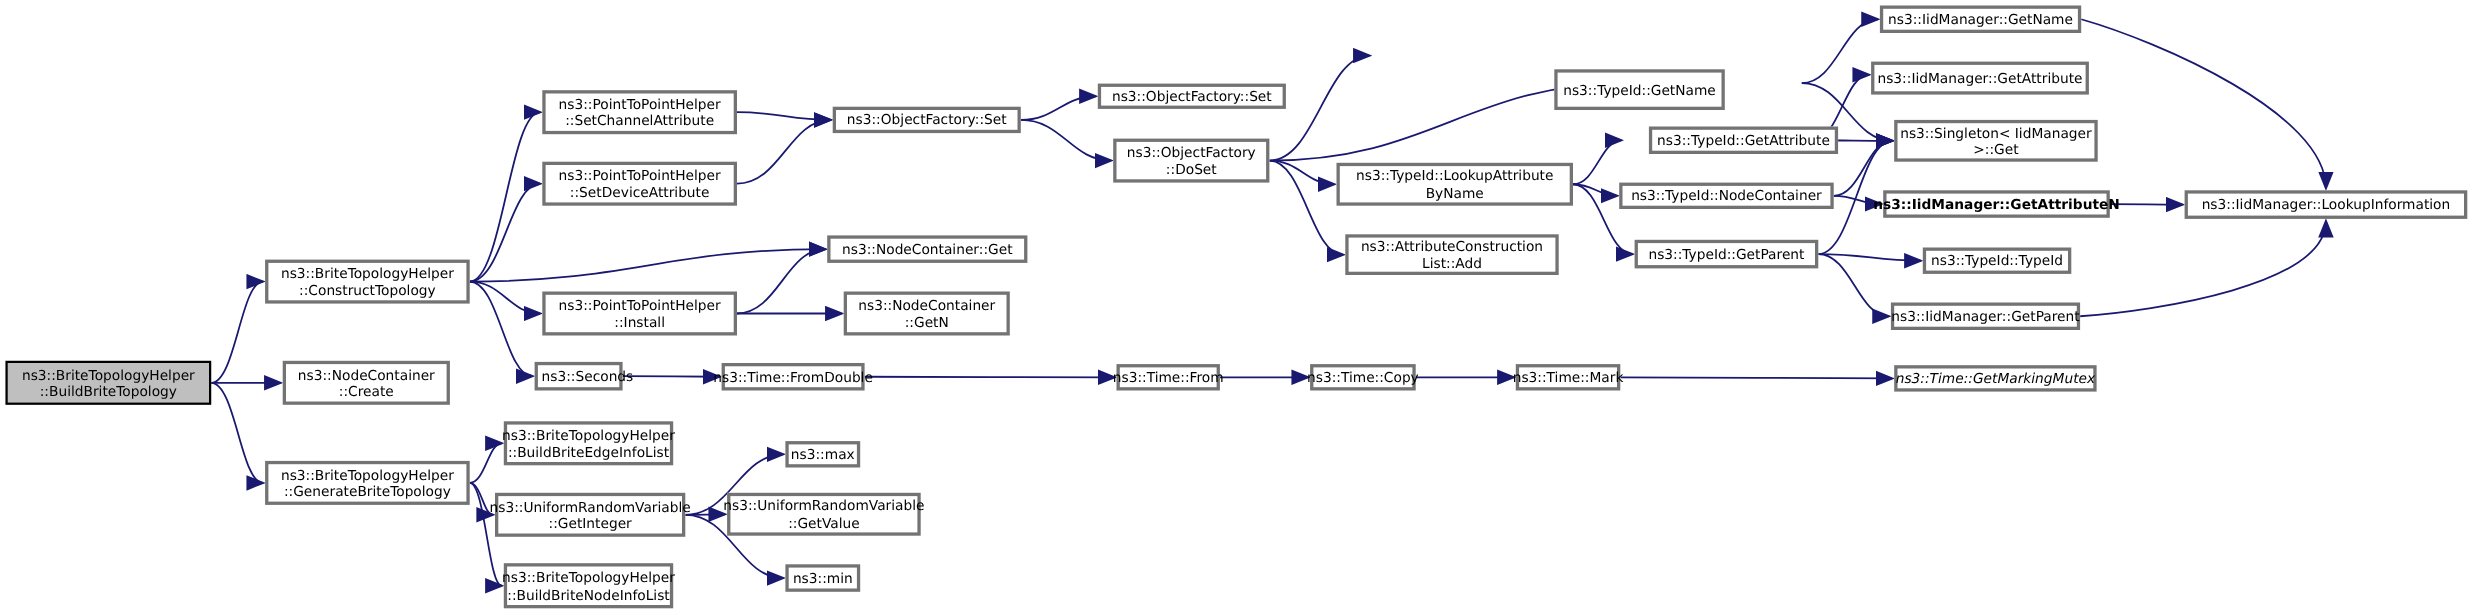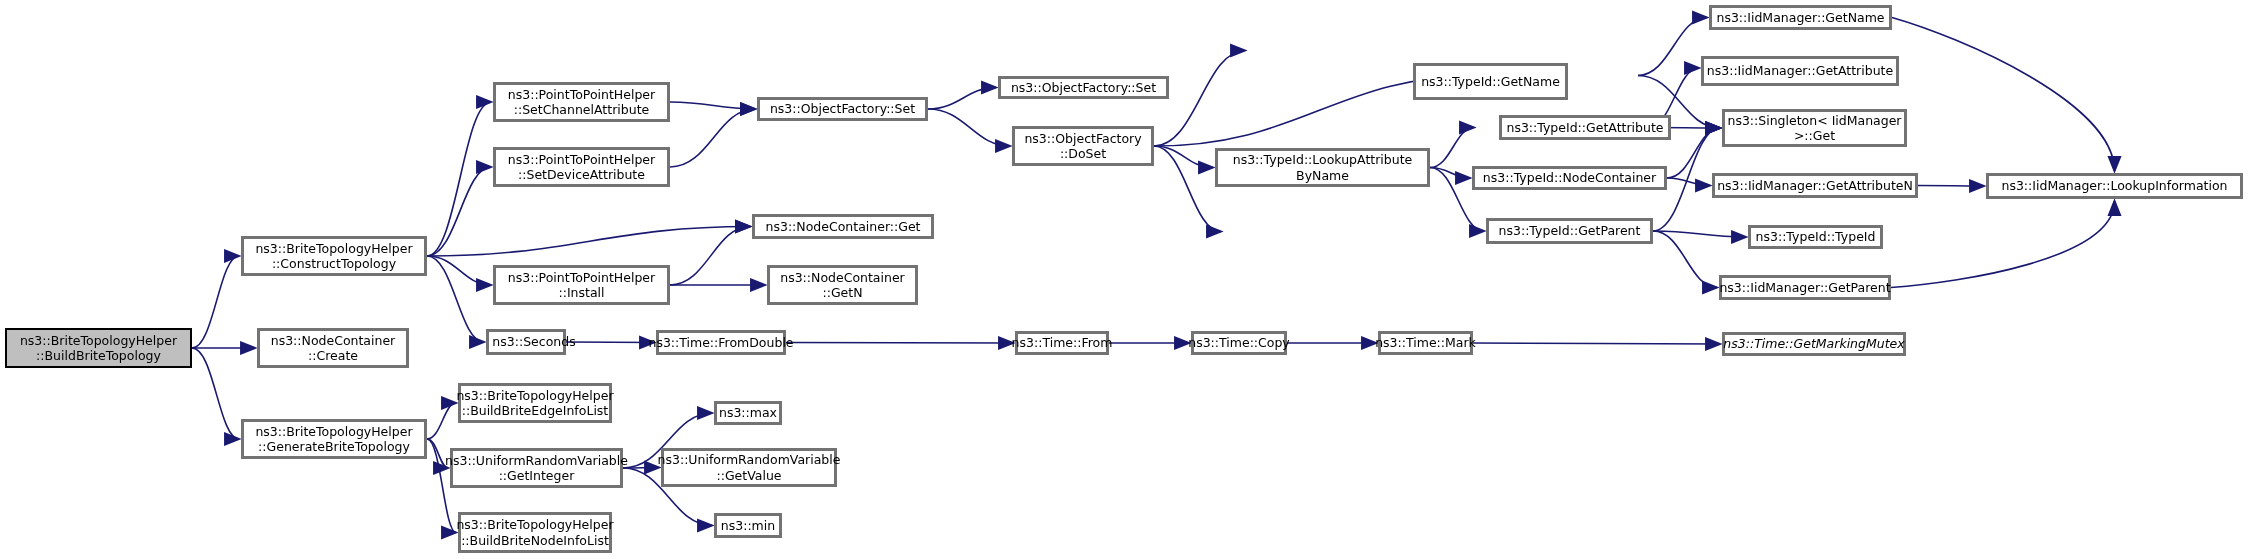--- a/index.html
+++ b/index.html
@@ -119,29 +119,31 @@
     <div class="node" style="left: 656px; top: 330px; width: 130px; height: 25px;">ns3::Time::FromDouble</div>
     <div class="node" style="left: 1015px; top: 331px; width: 94px; height: 24px;">ns3::Time::From</div>
     <div class="node" style="left: 1191px; top: 331px; width: 96px; height: 24px;">ns3::Time::Copy</div>
     <div class="node" style="left: 1378px; top: 331px; width: 95px; height: 24px;">ns3::Time::Mark</div>
     <div class="node" style="left: 1722px; top: 332px; width: 184px; height: 24px; font-style: italic;">ns3::Time::GetMarkingMutex</div>
     <div class="node" style="left: 998px; top: 76px; width: 171px; height: 23px;">ns3::ObjectFactory::Set</div>
     <div class="node" style="left: 1012px; top: 126px; width: 142px; height: 40px;">ns3::ObjectFactory
 ::DoSet</div>
     <div class="node" style="left: 1215px; top: 148px; width: 215px; height: 39px;">ns3::TypeId::LookupAttribute
 ByName</div>
+    <div class="node" style="left: 1223px; top: 213px; width: 194px; height: 37px;">ns3::AttributeConstruction
+List::Add</div>
     <div class="node" style="left: 1413px; top: 63px; width: 155px; height: 37px;">ns3::TypeId::GetName</div>
     <div class="node" style="left: 1476px; top: 115px; width: 172px; height: 25px; margin-left: 23px;">ns3::TypeId::GetAttribute</div>
     <div class="node" style="left: 1472px; top: 166px; width: 195px; height: 24px;">ns3::TypeId::NodeContainer</div>
     <div class="node" style="left: 1486px; top: 218px; width: 167px; height: 26px;">ns3::TypeId::GetParent</div>
     <div class="node" style="left: 1709px; top: 5px; width: 183px; height: 25px;">ns3::IidManager::GetName</div>
     <div class="node" style="left: 1701px; top: 56px; width: 198px; height: 30px;">ns3::IidManager::GetAttribute</div>
     <div class="node" style="left: 1722px; top: 109px; width: 185px; height: 38px;">ns3::Singleton&lt; IidManager
 &gt;::Get</div>
-    <div class="node" style="left: 1712px; top: 173px; width: 206px; height: 25px;">ns3::IidManager::GetAttributeN</div>
+    <div class="node" style="left: 1712px; top: 173px; width: 206px; height: 25px; font-weight: bold;">ns3::IidManager::GetAttributeN</div>
     <div class="node" style="left: 1748px; top: 225px; width: 135px; height: 24px;">ns3::TypeId::TypeId</div>
     <div class="node" style="left: 1719px; top: 275px; width: 172px; height: 25px;">ns3::IidManager::GetParent</div>
     <div class="node" style="left: 1986px; top: 173px; width: 257px; height: 26px;">ns3::IidManager::LookupInformation</div>
     <div class="node" style="left: 458px; top: 383px; width: 154px; height: 40px;">ns3::BriteTopologyHelper
 ::BuildBriteEdgeInfoList</div>
     <div class="node" style="left: 714px; top: 401px; width: 68px; height: 24px;">ns3::max</div>
     <div class="node" style="left: 450px; top: 448px; width: 173px; height: 40px;">ns3::UniformRandomVariable
 ::GetInteger</div>
     <div class="node" style="left: 661px; top: 448px; width: 176px; height: 39px;">ns3::UniformRandomVariable
 ::GetValue</div>

